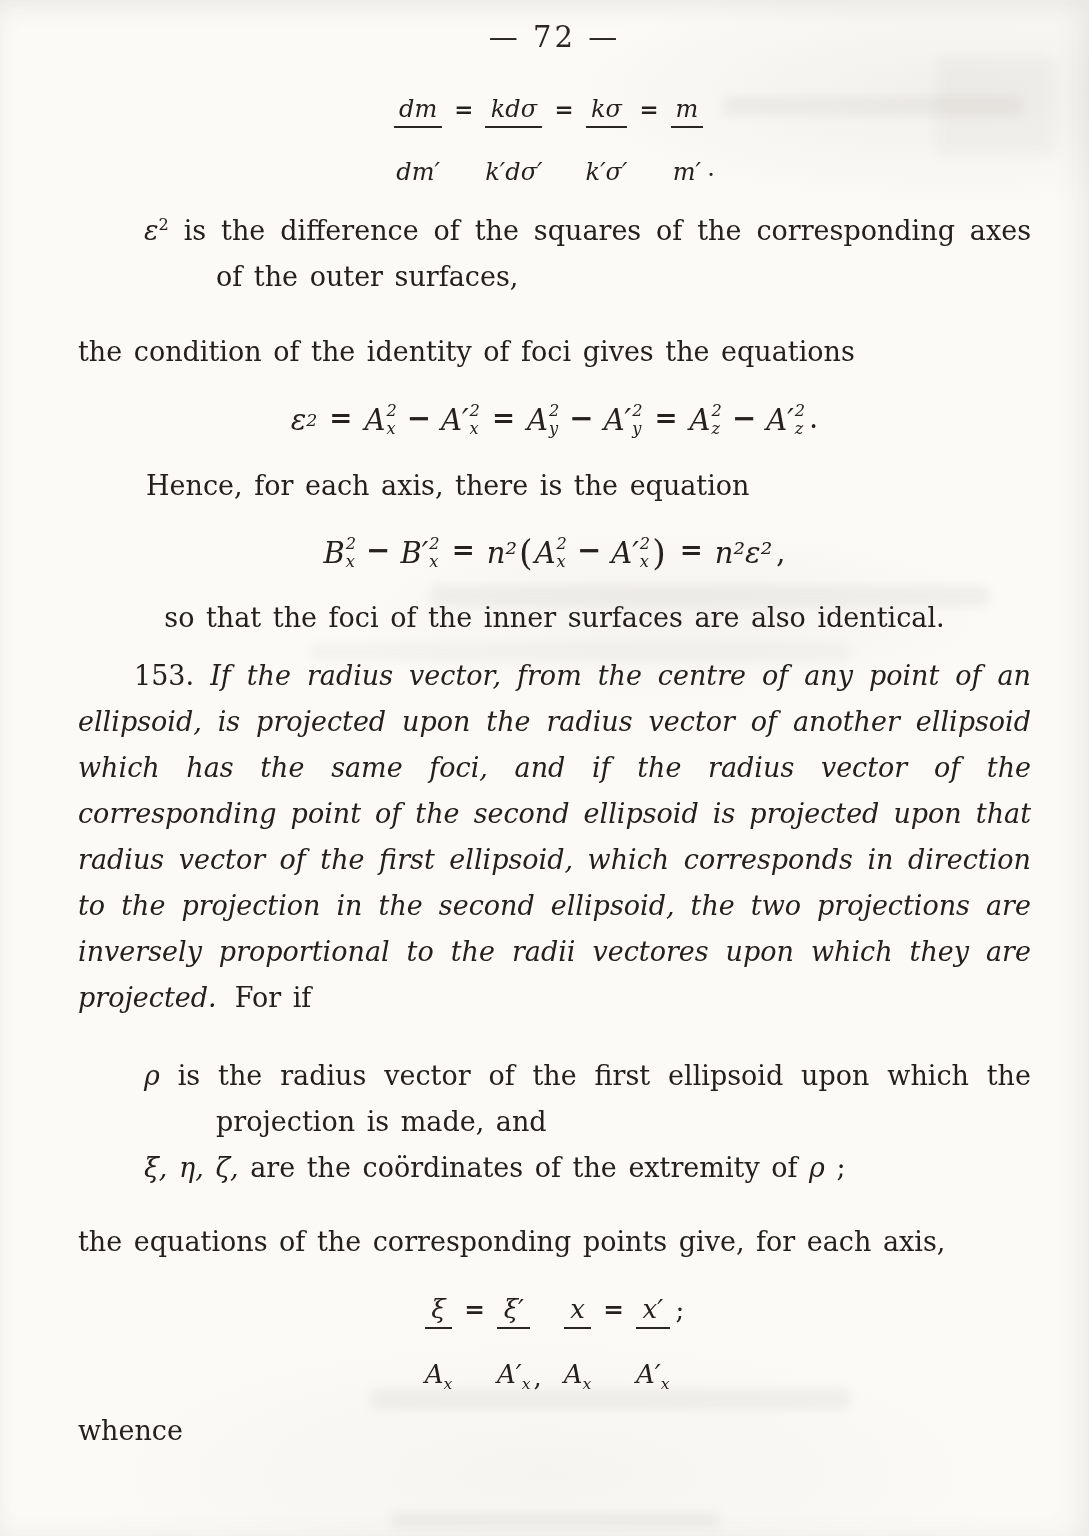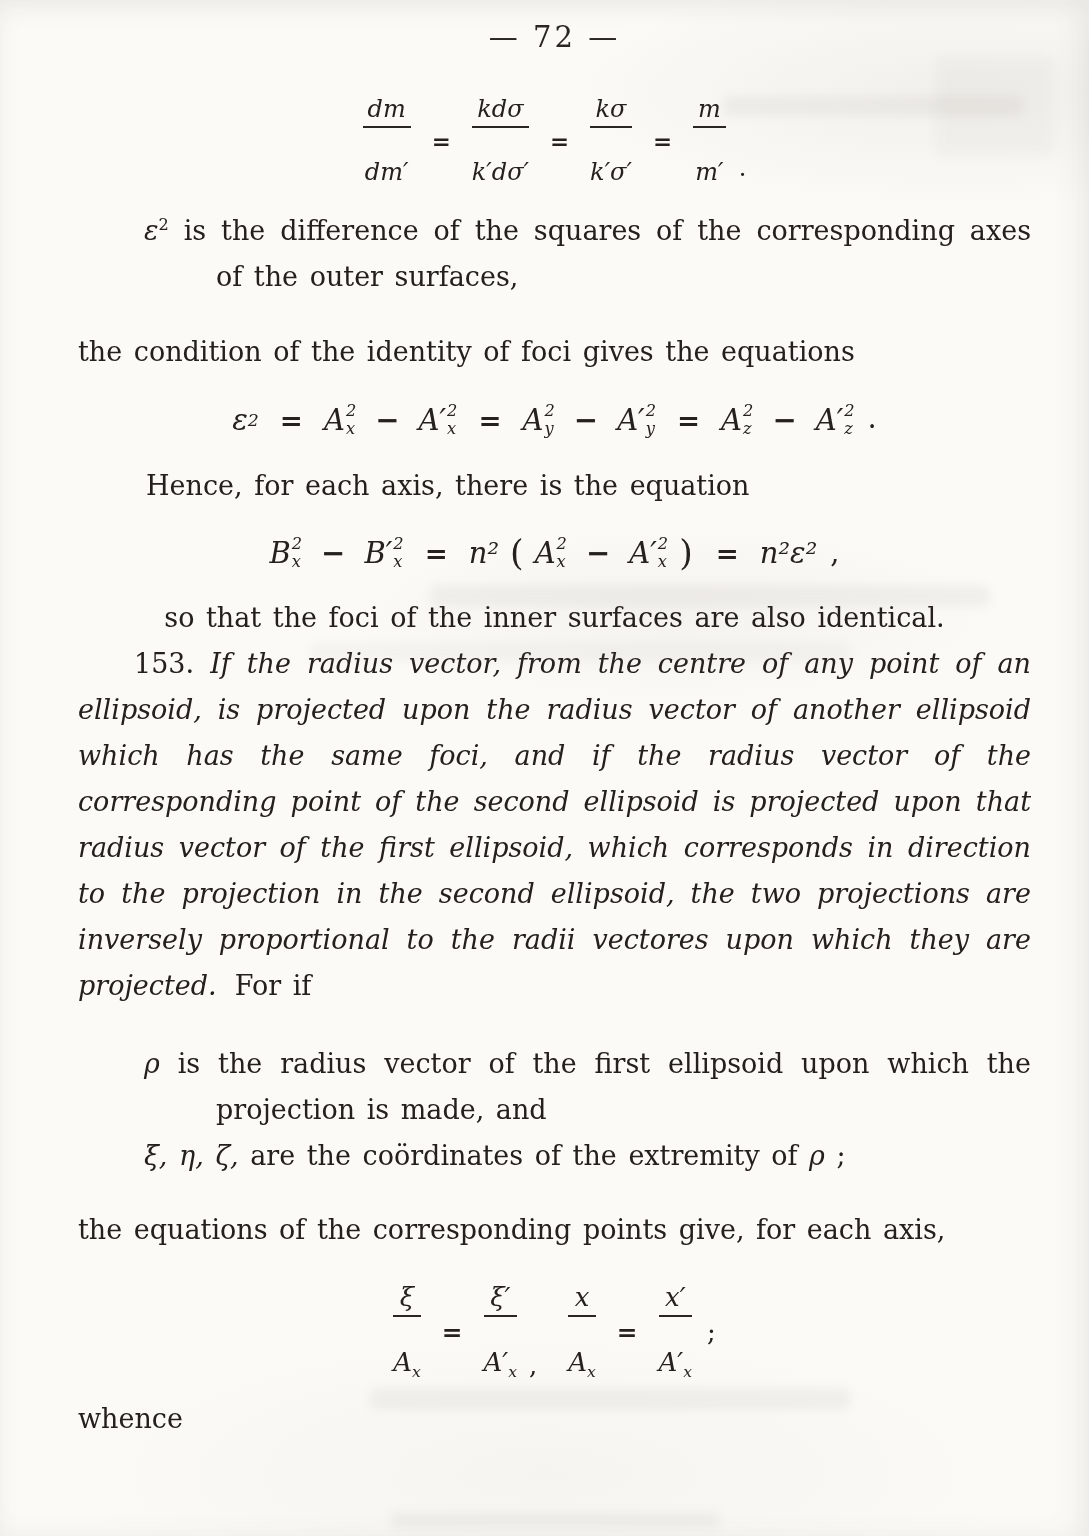--- a/index.html
+++ b/index.html
@@ -32,21 +32,21 @@
   .roman-after { font-style:normal; margin-left:18px; }
   .hang { padding-left:138px; text-indent:-72px; text-align:justify; }
   .plainline { }
   .indentline { text-indent:68px; }
   .coordline { padding-left:66px; }
   .greek { font-style:italic; }
   .sym i { font-style:italic; }
   sup { font-size:0.6em; }
   sub { font-size:0.6em; }
 
-  .eq { display:flex; justify-content:center; align-items:center; font-style:italic; color:#25221e;gap:9px; }
+  .eq { display:flex; justify-content:center; font-style:italic; color:#25221e; }
   .eq .op { font-style:normal; margin:0 12px; font-weight:bold; font-size:0.95em; }
   .eq .minus { font-style:normal; margin:0 10px; font-weight:bold; }
   .frac { display:inline-block; text-align:center; line-height:1.12; }
   .frac .num { display:block; border-bottom:2px solid #2a2622; padding:0 5px 3px; }
   .frac .den { display:block; padding-top:3px;margin-top:28px; }
   .tok { display:inline-flex; align-items:center; }
   .stk { display:inline-flex; flex-direction:column; font-size:0.56em; line-height:1.12; margin-left:1px; text-align:left; }
   .paren { font-style:normal; font-size:1.2em; margin:0 2px; }
   .endlow { font-style:normal; align-self:flex-end; margin:0 0 4px 4px; }
   .endmid { font-style:normal; margin-left:6px; }
@@ -55,21 +55,21 @@
   .eq-mass { margin-top:42px; font-size:24px; }
   .eq-foci { margin-top:26px; font-size:29px; }
   .eq-b { margin-top:24px; font-size:29px; }
   .eq-xi { margin-top:30px; font-size:26px; }
 
   .p152 { margin-top:46px; }
   .eps-item { margin-top:16px; }
   .cond-line { margin-top:29px; }
   .hence-line { margin-top:24px; }
   .sothat-line { margin-top:22px;text-align:center; }
-  .p153 { margin-top:0px; }
+  .p153 { margin-top:12px; }
   .rho-item { margin-top:32px; }
   .eqs-line { margin-top:28px; }
   .whence-line { margin-top:14px; }
 </style>
 </head>
 <body>
 
 <div class="page">
 
   <div class="ghost" style="top:96px; right:66px; width:300px; height:20px;"></div>

